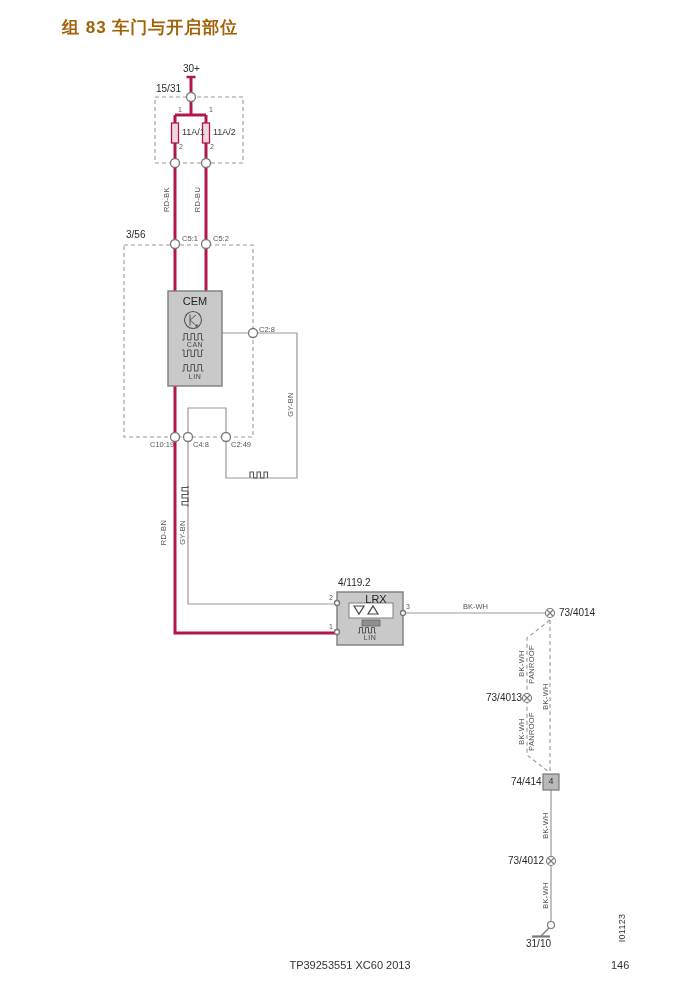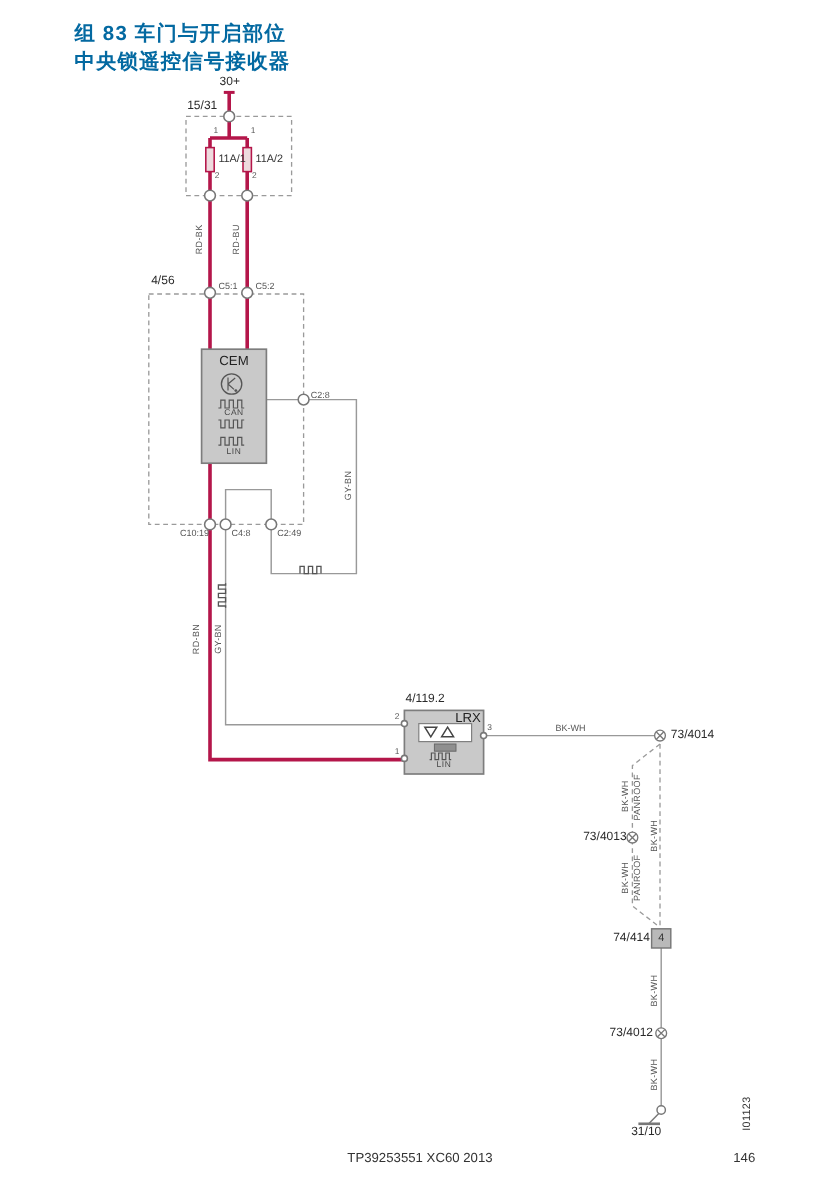--- a/index.html
+++ b/index.html
@@ -1,19 +1,19 @@
 <!DOCTYPE html>
 <html><head>
 <meta charset="utf-8">
 <style>
   html,body{margin:0;padding:0;background:#ffffff;}
   .page{position:relative;width:700px;height:990px;background:#ffffff;overflow:hidden;
         font-family:"Liberation Sans", sans-serif;color:#222;}
   .abs{position:absolute;white-space:nowrap;}
-  .title{font-weight:bold;font-size:17px;color:#0369a1;letter-spacing:1px;}
+  .title{font-weight:bold;font-size:17px;color:#a16207;letter-spacing:1px;}
   .lbl10{font-size:10px;color:#2a2a2a;}
   .pin{font-size:7px;color:#555;}
   .cid{font-size:7.5px;color:#555;}
   .fuse-lbl{font-size:9px;color:#333;}
   .mod-name{font-size:11px;color:#222;text-align:center;}
   .bus-lbl{font-size:7px;color:#444;text-align:center;letter-spacing:.5px;}
   .vlabel{position:absolute;width:60px;text-align:center;font-size:7.5px;color:#555;
           transform:rotate(-90deg);transform-origin:center;letter-spacing:.3px;}
   .vlabel9{font-size:9px;color:#333;}
   .footer{font-size:11px;color:#333;}
@@ -112,50 +112,49 @@
     </g>
 
     <g stroke="#777" fill="#ffffff">
       <circle cx="551" cy="925" r="3.5" stroke-width="1.2"></circle>
       <path d="M549 928 L541 936" stroke-width="1.2" fill="none"></path>
       <path d="M532 936.5 H550" stroke-width="2.2" fill="none"></path>
     </g>
   </svg>
 
   <div class="abs title" style="left:62px;top:16px;">组 83 车门与开启部位</div>
-  <div class="abs title" style="left:62px;top:40px;">中央锁遥控信号接收器</div>
 
   <div class="abs lbl10" style="left:183px;top:63px;">30+</div>
   <div class="abs lbl10" style="left:156px;top:83px;">15/31</div>
   <div class="abs pin" style="left:178px;top:106px;">1</div>
   <div class="abs pin" style="left:209px;top:106px;">1</div>
   <div class="abs fuse-lbl" style="left:182px;top:127px;">11A/1</div>
   <div class="abs fuse-lbl" style="left:213px;top:127px;">11A/2</div>
   <div class="abs pin" style="left:179px;top:143px;">2</div>
   <div class="abs pin" style="left:210px;top:143px;">2</div>
 
   <div class="vlabel" style="left:136px;top:195px;">RD-BK</div>
   <div class="vlabel" style="left:167px;top:195px;">RD-BU</div>
   <div class="vlabel" style="left:260px;top:400px;">GY-BN</div>
   <div class="vlabel" style="left:133px;top:528px;">RD-BN</div>
   <div class="vlabel" style="left:152px;top:528px;">GY-BN</div>
 
-  <div class="abs lbl10" style="left:126px;top:229px;">4/56</div>
+  <div class="abs lbl10" style="left:126px;top:229px;">3/56</div>
   <div class="abs cid" style="left:182px;top:234px;">C5:1</div>
   <div class="abs cid" style="left:213px;top:234px;">C5:2</div>
   <div class="abs mod-name" style="left:168px;top:295px;width:54px;">CEM</div>
   <div class="abs bus-lbl" style="left:168px;top:341px;width:54px;">CAN</div>
   <div class="abs bus-lbl" style="left:168px;top:373px;width:54px;">LIN</div>
   <div class="abs cid" style="left:259px;top:325px;">C2:8</div>
   <div class="abs cid" style="left:150px;top:440px;">C10:19</div>
   <div class="abs cid" style="left:193px;top:440px;">C4:8</div>
   <div class="abs cid" style="left:231px;top:440px;">C2:49</div>
 
   <div class="abs lbl10" style="left:338px;top:577px;">4/119.2</div>
-  <div class="abs mod-name" style="left:337px;top:593px;width:66px;padding-left:20px;">LRX</div>
+  <div class="abs mod-name" style="left:323px;top:593px;width:66px;padding-left:20px;">LRX</div>
   <div class="abs bus-lbl" style="left:337px;top:634px;width:66px;">LIN</div>
   <div class="abs pin" style="left:329px;top:594px;">2</div>
   <div class="abs pin" style="left:329px;top:623px;">1</div>
   <div class="abs pin" style="left:406px;top:603px;">3</div>
 
   <div class="abs cid" style="left:463px;top:602px;">BK-WH</div>
   <div class="abs lbl10" style="left:559px;top:607px;">73/4014</div>
 
   <div class="vlabel" style="left:491px;top:659px;">BK-WH</div>
   <div class="vlabel" style="left:501px;top:660px;">PANROOF</div>

